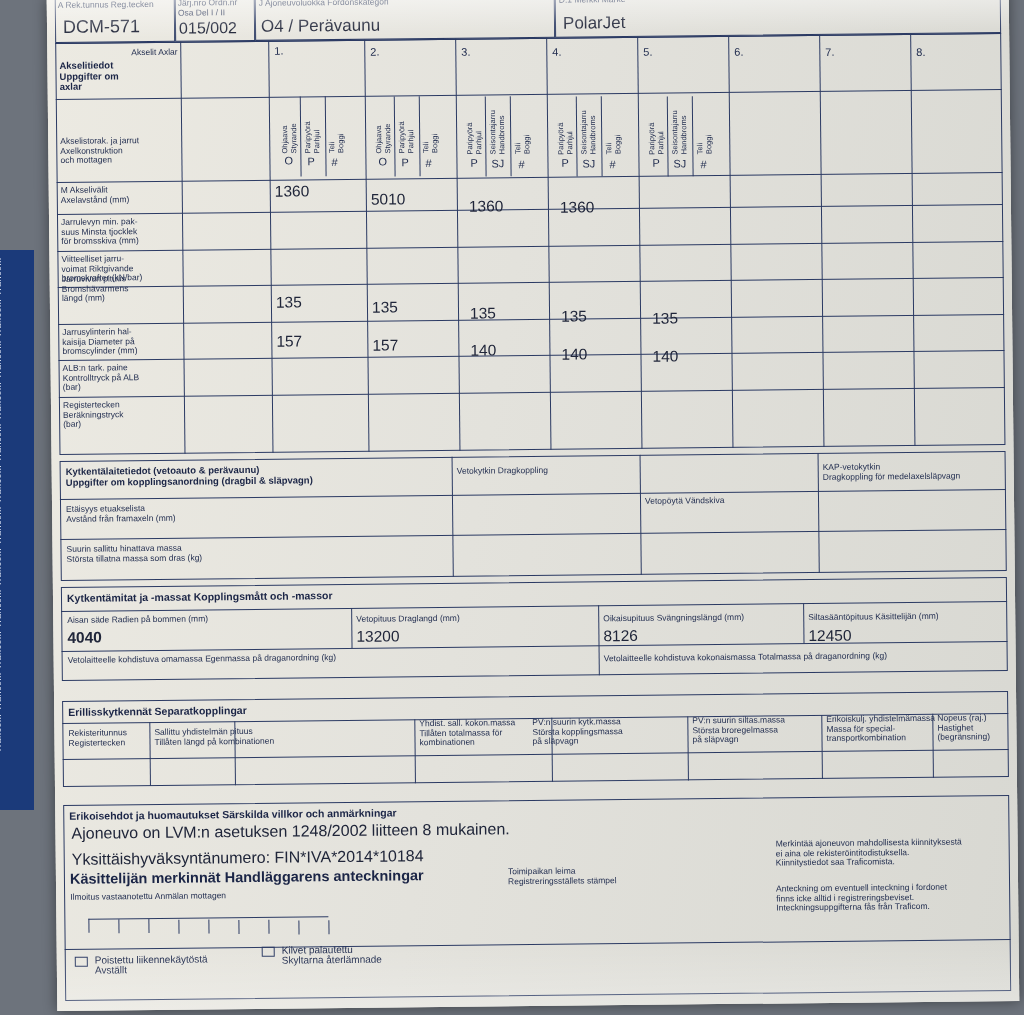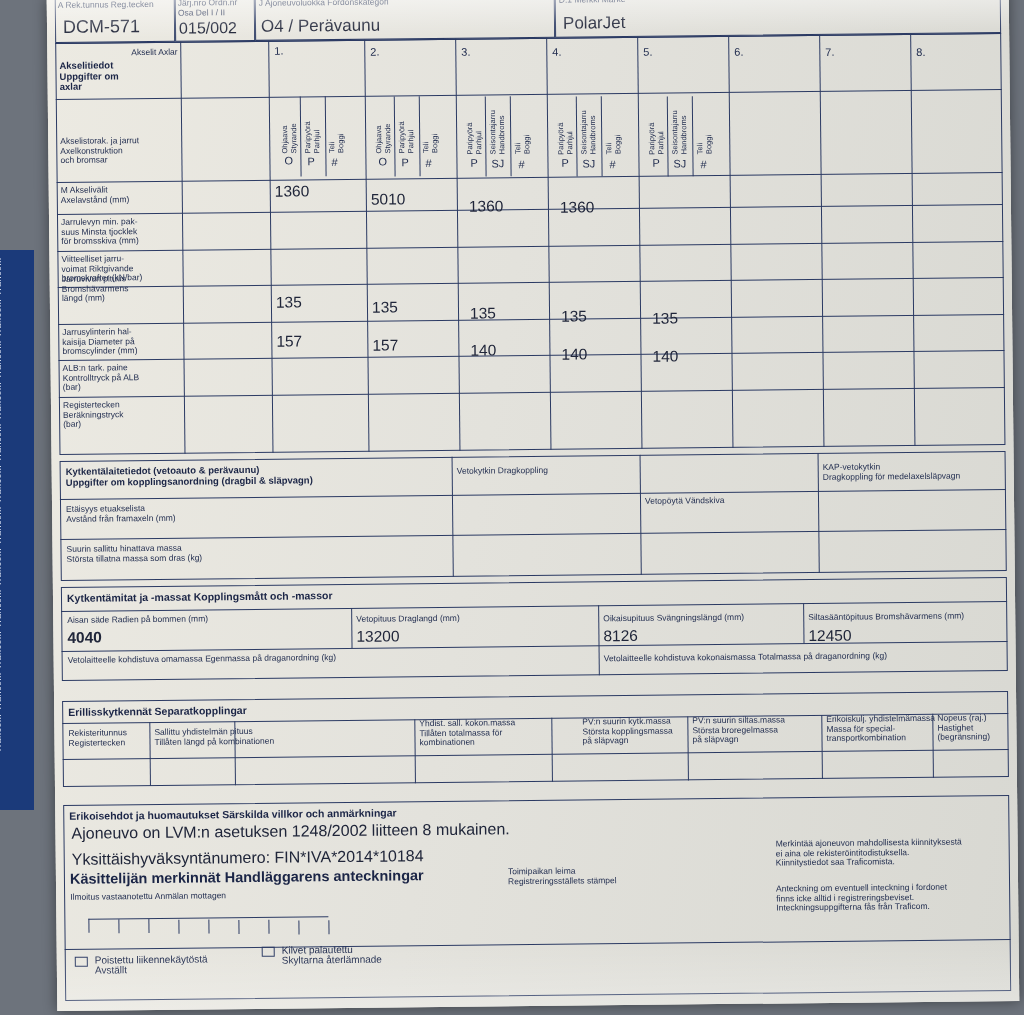--- a/index.html
+++ b/index.html
@@ -117,21 +117,21 @@
     <div class="num" style="left:323px;top:50px;">2.</div>
     <div class="num" style="left:414px;top:51px;">3.</div>
     <div class="num" style="left:505px;top:52px;">4.</div>
     <div class="num" style="left:596px;top:53px;">5.</div>
     <div class="num" style="left:687px;top:54px;">6.</div>
     <div class="num" style="left:778px;top:55px;">7.</div>
     <div class="num" style="left:869px;top:56px;">8.</div>
 
     <div class="t" style="left:12px;top:138px;width:120px;">Akselistorak. ja jarrut
 Axelkonstruktion
-och bromsar</div>
+och mottagen</div>
 
     <div class="vert" style="left:233px;top:157px;">Ohjaava
 Styrande</div>
     <div class="vert" style="left:256px;top:157px;">Paripyörä
 Parhjul</div>
     <div class="vert" style="left:280px;top:157px;">Teli
 Boggi</div>
     <div class="t" style="left:236px;top:160px;font-size:11px;">O</div>
     <div class="t" style="left:259px;top:161px;font-size:11px;">P</div>
     <div class="t" style="left:283px;top:162px;font-size:11px;">#</div>
@@ -259,21 +259,21 @@
     <div class="ln" style="left:8px;top:612px;width:946px;height:1.2px;"></div>
     <div class="ln" style="left:8px;top:652px;width:946px;height:1.2px;"></div>
     <div class="ln" style="left:298px;top:612px;width:1.2px;height:40px;"></div>
     <div class="ln" style="left:545px;top:612px;width:1.2px;height:40px;"></div>
     <div class="ln" style="left:750px;top:612px;width:1.2px;height:40px;"></div>
     <div class="ln" style="left:545px;top:652px;width:1.2px;height:30px;"></div>
 
     <div class="t" style="left:14px;top:617px;">Aisan säde Radien på bommen (mm)</div>
     <div class="t" style="left:303px;top:619px;">Vetopituus Draglangd (mm)</div>
     <div class="t" style="left:550px;top:621px;">Oikaisupituus Svängningslängd (mm)</div>
-    <div class="t" style="left:755px;top:622px;">Siltasääntöpituus Bromshävarmens (mm)</div>
+    <div class="t" style="left:755px;top:622px;">Siltasääntöpituus Käsittelijän (mm)</div>
 
     <div class="hand" style="left:14px;top:630px;font-weight:bold;">4040</div>
     <div class="hand" style="left:303px;top:632px;">13200</div>
     <div class="hand" style="left:550px;top:634px;">8126</div>
     <div class="hand" style="left:755px;top:636px;">12450</div>
 
     <div class="t" style="left:14px;top:657px;">Vetolaitteelle kohdistuva omamassa Egenmassa på draganordning (kg)</div>
     <div class="t" style="left:550px;top:661px;">Vetolaitteelle kohdistuva kokonaismassa Totalmassa på draganordning (kg)</div>
 
     <div class="box" style="left:8px;top:702px;width:946px;height:86px;"></div>
@@ -289,21 +289,21 @@
     <div class="ln" style="left:767px;top:724px;width:1.2px;height:64px;"></div>
     <div class="ln" style="left:878px;top:724px;width:1.2px;height:64px;"></div>
 
     <div class="t" style="left:14px;top:730px;">Rekisteritunnus
 Registertecken</div>
     <div class="t" style="left:100px;top:730px;">Sallittu yhdistelmän pituus
 Tillåten längd på kombinationen</div>
     <div class="t" style="left:365px;top:724px;">Yhdist. sall. kokon.massa
 Tillåten totalmassa för
 kombinationen</div>
-    <div class="t" style="left:528px;top:724px;">PV:n suurin kytk.massa
+    <div class="t" style="left:478px;top:724px;">PV:n suurin kytk.massa
 Största kopplingsmassa
 på släpvagn</div>
     <div class="t" style="left:638px;top:724px;">PV:n suurin siltas.massa
 Största broregelmassa
 på släpvagn</div>
     <div class="t" style="left:772px;top:724px;">Erikoiskulj. yhdistelmämassa
 Massa för special-
 transportkombination</div>
     <div class="t" style="left:883px;top:724px;">Nopeus (raj.)
 Hastighet

